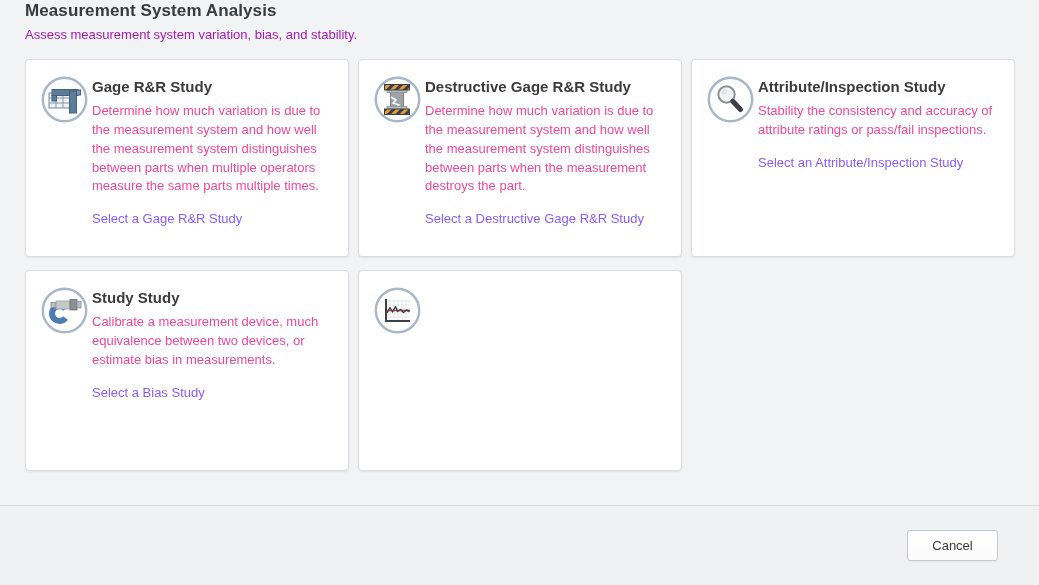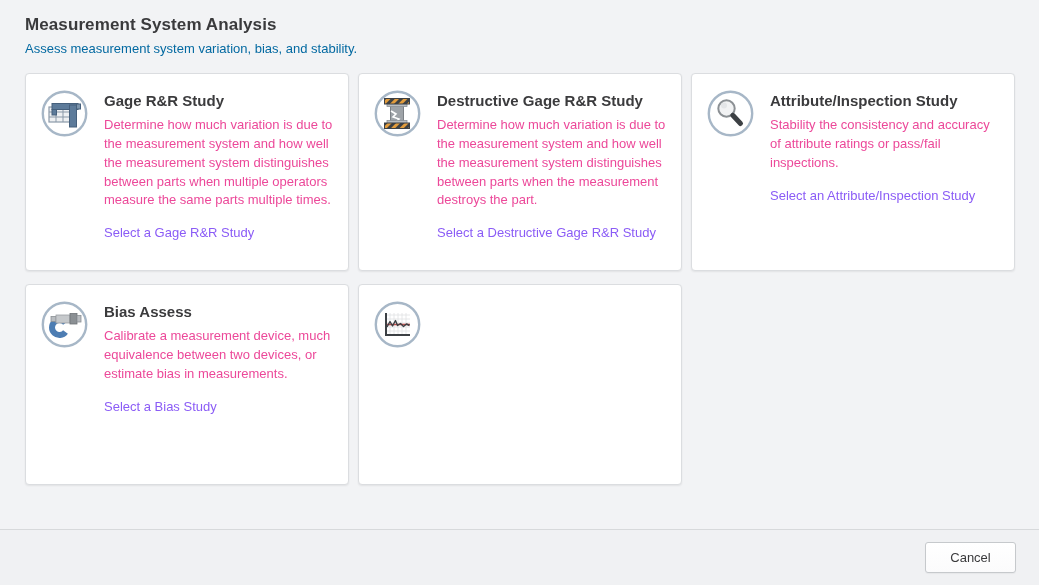--- a/index.html
+++ b/index.html
@@ -4,49 +4,49 @@
 <style>
   * { margin: 0; padding: 0; box-sizing: border-box; }
   html, body { width: 1039px; height: 585px; }
   body {
     font-family: "Liberation Sans", "DejaVu Sans", sans-serif;
     background: #f2f3f5;
     position: relative;
     overflow: hidden;
   }
   .page-header {
-    padding: 15px 25px 0 25px;
+    padding: 1px 25px 0 25px;
   }
   .page-title {
     font-size: 17px;
     font-weight: 700;
     color: #3a3a3c;
     letter-spacing: .1px;
   }
   .page-subtitle {
     font-size: 13px;
-    color: #0369a1;
+    color: #a21caf;
     margin-top: 6px;
   }
   .cards-grid {
     margin: 17px 24px 0 25px;
     display: grid;
     grid-template-columns: repeat(3, 1fr);
     grid-template-rows: 198px 201px;
     gap: 13px 9px;
   }
   .card {
     background: #ffffff;
     border: 1px solid #dbdde0;
     border-radius: 4px;
     box-shadow: 0 1px 2px rgba(0,0,0,0.07);
     padding: 16px 15px 14px 15px;
     display: flex;
     align-items: flex-start;
-    gap: 16px;
+    gap: 4px;
   }
   .icon-circle {
     flex: 0 0 auto;
     width: 47px;
     height: 47px;
   }
   .card-body { flex: 1 1 auto; padding-top: 2px; }
   .card-title {
     font-size: 15px;
     font-weight: 700;
@@ -62,27 +62,27 @@
   .card-link {
     font-size: 13px;
     color: #8b5cf6;
     text-decoration: none;
     cursor: pointer;
     display: inline-block;
   }
   .footer {
     position: absolute;
     left: 0; right: 0; bottom: 0;
-    height: 56px;
+    height: 80px;
     background: #f0f1f3;
     border-top: 1px solid #d7d9db;
     display: flex;
     align-items: center;
     justify-content: flex-end;
-    padding-right: 23px;
+    padding-right: 41px;
   }
   .btn-cancel {
     min-width: 91px;
     height: 31px;
     background: linear-gradient(#ffffff, #fbfbfc);
     border: 1px solid #c6c9cc;
     border-radius: 3px;
     font-family: inherit;
     font-size: 13px;
     color: #3a3a3c;
@@ -170,21 +170,21 @@
       <svg width="47" height="47" viewBox="0 0 47 47">
         <circle cx="23.5" cy="23.5" r="21.7" fill="#ffffff" stroke="#a7b7c7" stroke-width="2.4"></circle>
         <path d="M 24.5 22 A 7.5 7.5 0 1 0 24.5 31" fill="none" stroke="#4d7db3" stroke-width="6" stroke-linecap="butt"></path>
         <rect x="10" y="15.5" width="5" height="5" fill="#b9bdc1" stroke="#8b9094" stroke-width="0.8"></rect>
         <rect x="15" y="14" width="14" height="8" fill="#c6c9cc" stroke="#9a9fa3" stroke-width="0.8"></rect>
         <rect x="29" y="12.5" width="7" height="10.5" fill="#8b9094" stroke="#6e7377" stroke-width="0.8"></rect>
         <rect x="36" y="14.5" width="4" height="6.5" fill="#b9bdc1" stroke="#8b9094" stroke-width="0.8"></rect>
       </svg>
     </span>
     <div class="card-body">
-      <div class="card-title">Bias Assess</div>
+      <div class="card-title">Study Study</div>
       <div class="card-desc">Calibrate a measurement device, much equivalence between two devices, or estimate bias in measurements.</div>
       <a class="card-link">Select a Bias Study</a>
     </div>
   </div>
 
   <div class="card">
     <span class="icon-circle">
       <svg width="47" height="47" viewBox="0 0 47 47">
         <circle cx="23.5" cy="23.5" r="21.7" fill="#ffffff" stroke="#a7b7c7" stroke-width="2.4"></circle>
         <g stroke="#dfe1e3" stroke-width="0.8">

